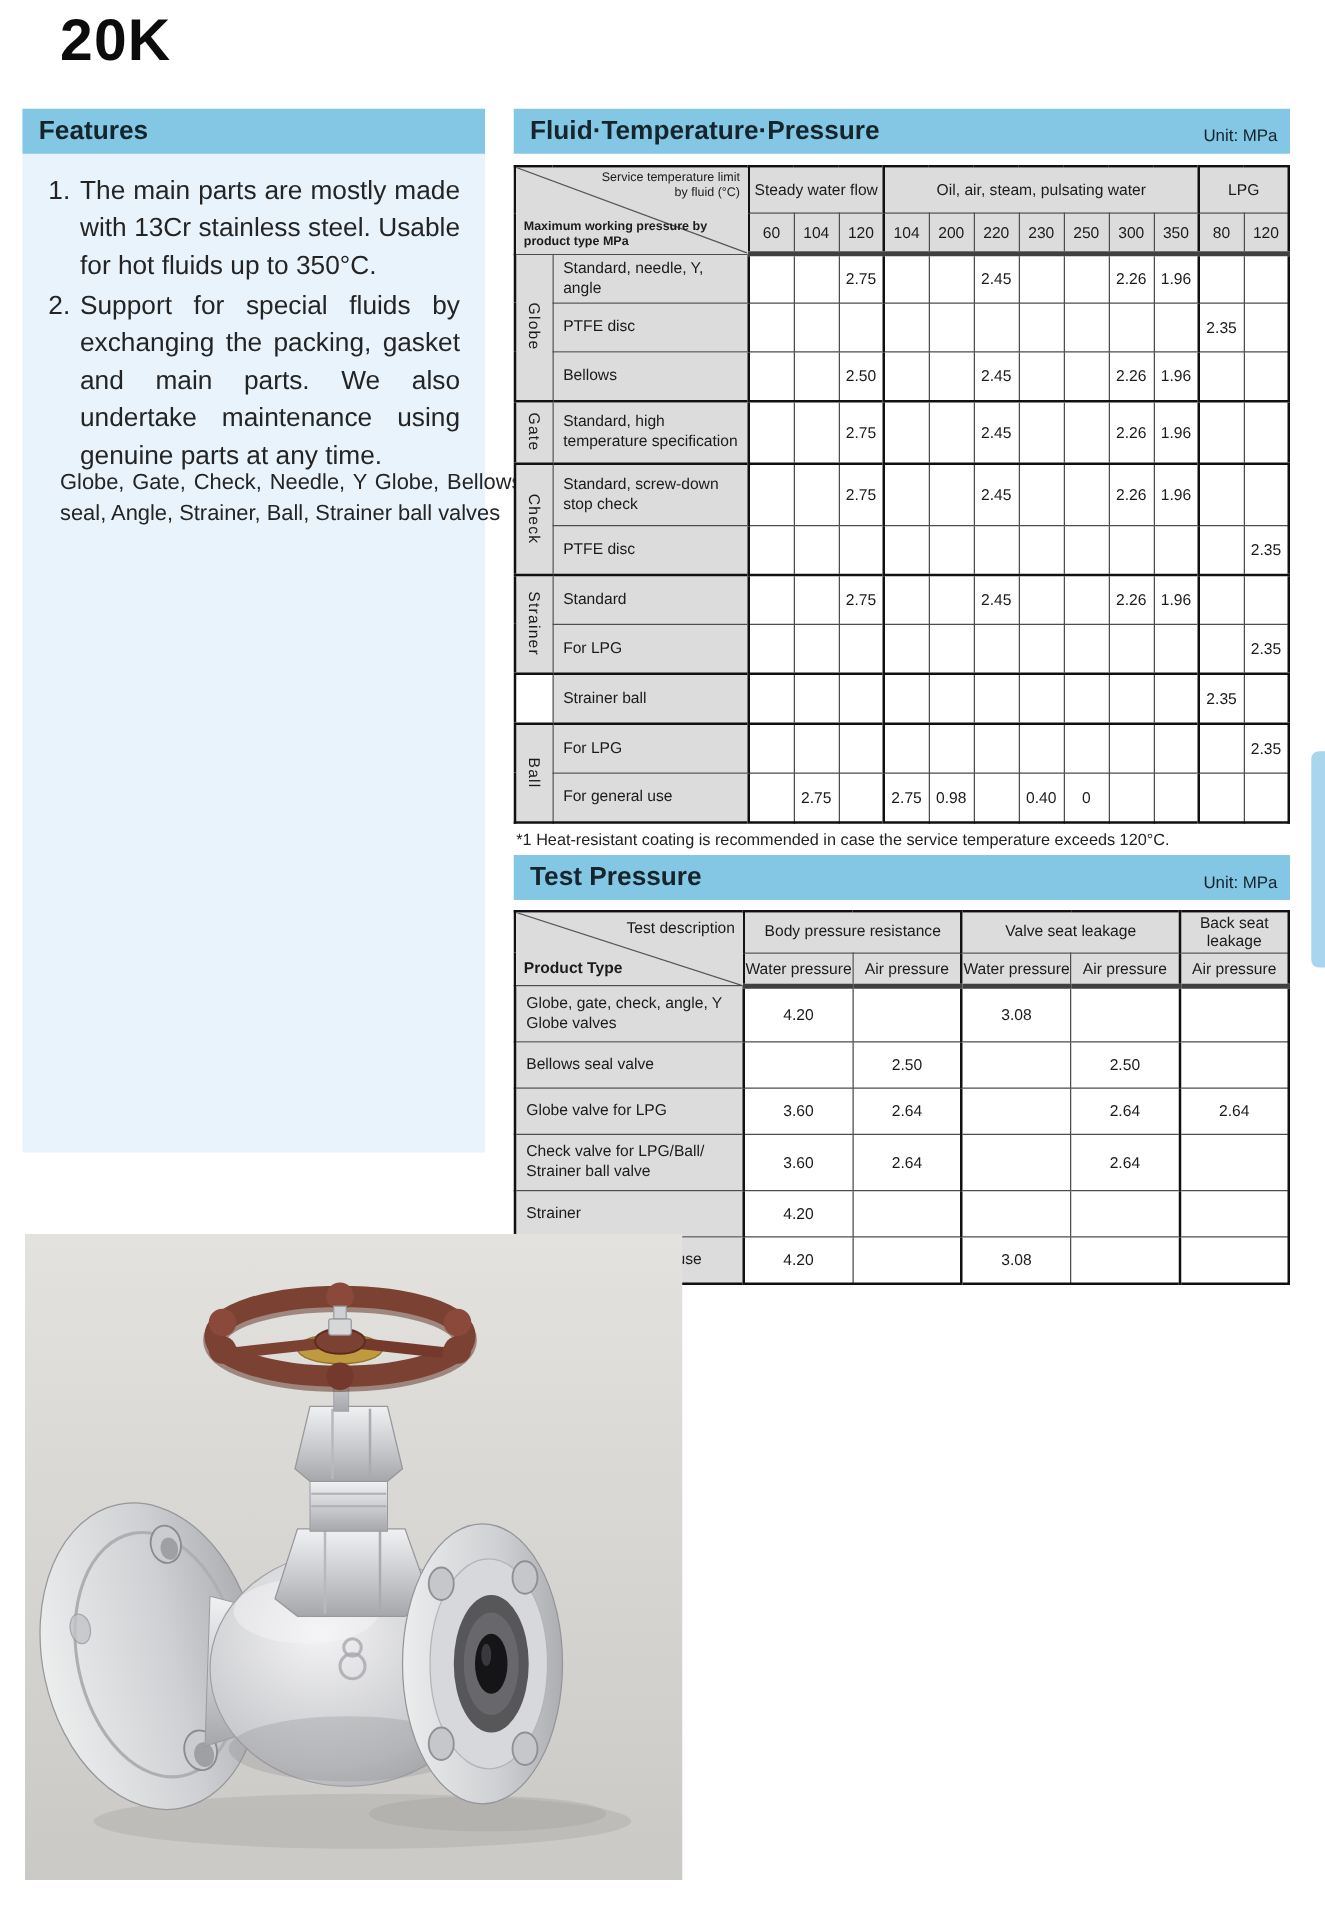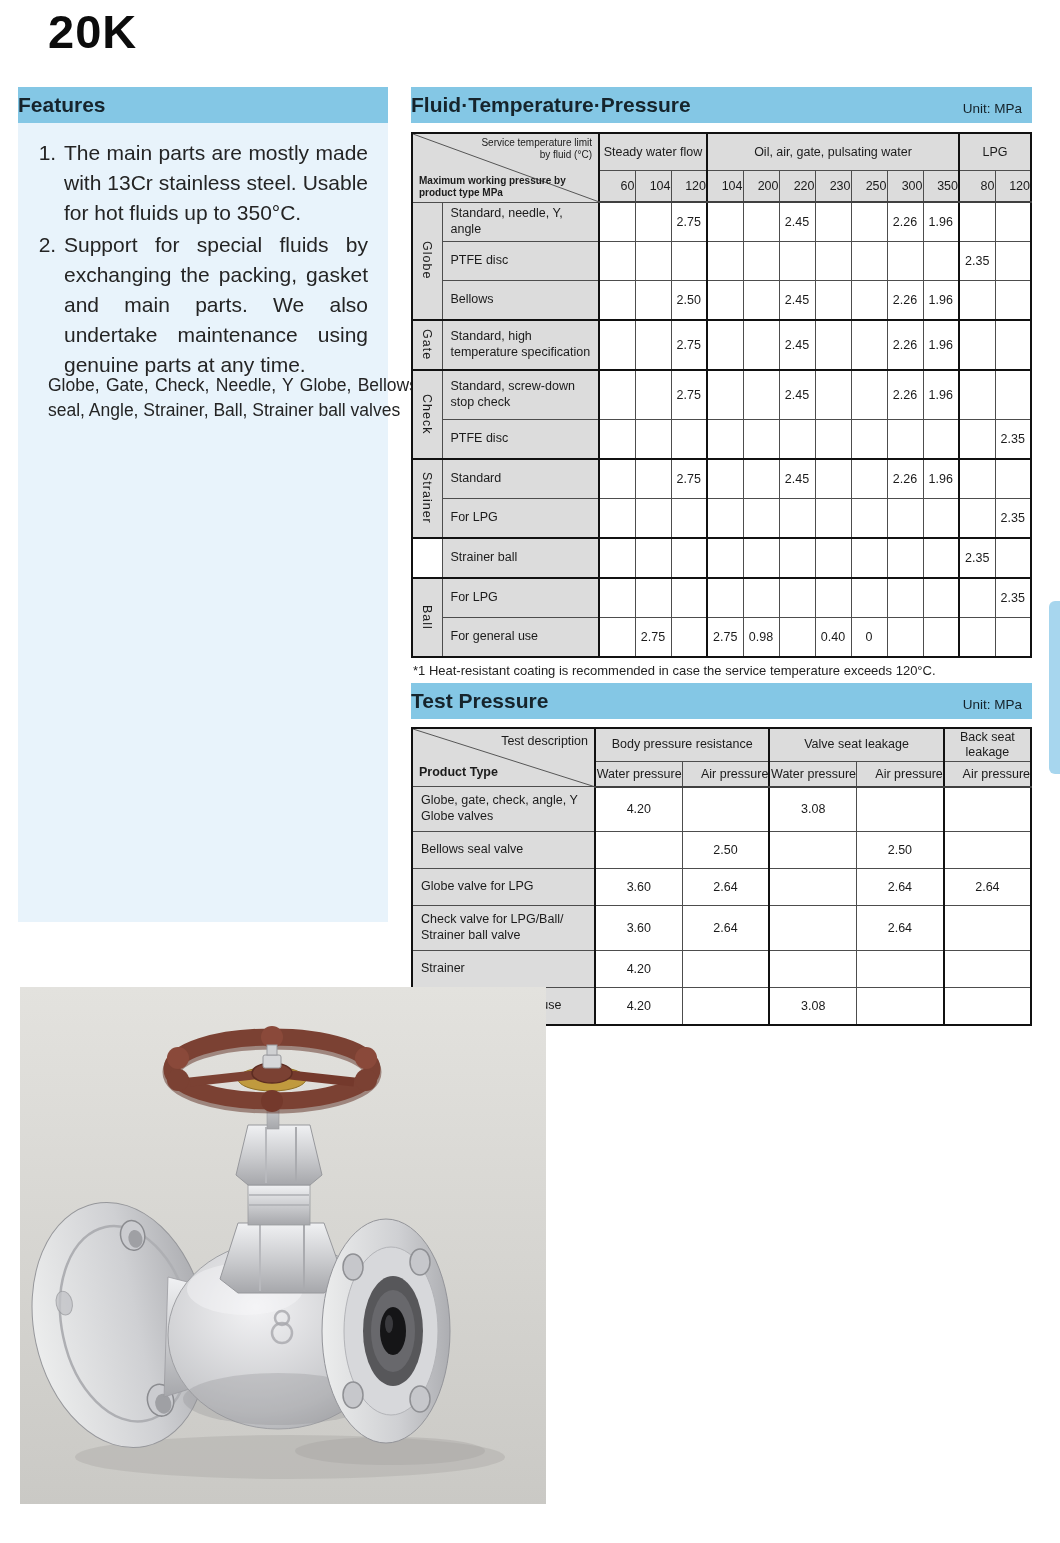--- a/index.html
+++ b/index.html
@@ -4,39 +4,39 @@
 <style>
   html,body{margin:0;padding:0;background:#fff;}
   .page{position:relative;width:1060px;height:1543px;background:#fff;overflow:hidden;
         font-family:"Liberation Sans","DejaVu Sans",sans-serif;color:#1b1b1b;}
 
   .doc-title{position:absolute;left:20px;top:4px;font-size:47px;font-weight:bold;letter-spacing:1px;color:#0c0c0c;margin-left:28px;}
 
   
   .left-panel{position:absolute;left:18px;top:87px;width:370px;height:835px;background:#e8f3fb;}
   .bar{height:36px;background:#84c7e5;position:relative;}
-  .bar .bar-title{font-size:21px;font-weight:bold;color:#16242c;line-height:36px;}
+  .bar .bar-title{font-size:21px;font-weight:bold;color:#16242c;line-height:36px;padding-left:13px;}
   .bar .unit{position:absolute;right:10px;bottom:7px;font-size:13.5px;font-weight:normal;color:#14222a;}
   .features-list{margin:0;padding:15px 20px 0 44px;}
   .features-list li{font-size:21px;line-height:1.42;text-align:justify;color:#242424;margin-bottom:3px;padding-left:2px;}
   .pt-bar{position:absolute;left:0;top:233px;width:370px;}
   .pt-body{position:absolute;left:0;top:269px;width:370px;margin:0;padding:17px 21px 0 30px;
            font-size:17.5px;line-height:1.4;text-align:justify;color:#242424;}
 
   
   .right-col{position:absolute;left:411px;top:87px;width:621px;border-radius:15px;}
 
   table{border-collapse:collapse;table-layout:fixed;width:621px;border:2px solid #111;background:#fff;}
   th,td{border:1px solid #4d4d4d;font-weight:normal;font-size:12.5px;color:#1b1b1b;
         vertical-align:middle;padding:0;overflow:hidden;}
   .hd{background:#dcdcdc;text-align:center;}
   .lbl{background:#dcdcdc;text-align:left;padding:2px 4px 2px 8px;line-height:1.25;}
   .v{background:#fff;text-align:center;}
   .hl{border-left:2px solid #111;}
-  .hb{border-bottom:2px solid #404040;text-align:right;}
+  .hb{border-bottom:4px solid #404040;}
   tr.gsep th,tr.gsep td{border-top:2px solid #111;}
   .vg{background:#dcdcdc;writing-mode:vertical-rl;text-orientation:mixed;text-align:center;
       letter-spacing:1px;padding:0;}
   .nogroup{background:#fff;}
   #t1 tbody td,#t1 tbody th{height:34px;}
   #t1 tr.tall td{height:44px;}
   #t1 thead .grow th{height:36px;}
   #t1 thead .trow th{height:30px;}
   #t2 tbody td,#t2 tbody th{height:32px;}
   #t2 tr.tall td{height:40px;}
@@ -93,21 +93,21 @@
       <thead>
         <tr class="grow">
           <th class="diag" colspan="2" rowspan="2">
             <svg viewBox="0 0 100 100" preserveAspectRatio="none">
                 <line x1="0" y1="0" x2="100" y2="100" stroke="#555" stroke-width="1" vector-effect="non-scaling-stroke"></line>
               </svg>
             <div class="ctr">Service temperature limit by fluid (°C)</div>
             <div class="cbl">Maximum working pressure by product type MPa</div>
           </th>
           <th class="hd hl" colspan="3">Steady water flow</th>
-          <th class="hd hl" colspan="7">Oil, air, gate, pulsating water</th>
+          <th class="hd hl" colspan="7">Oil, air, steam, pulsating water</th>
           <th class="hd hl" colspan="2">LPG</th>
         </tr>
         <tr class="trow">
           <th class="hd hl hb">60</th>
           <th class="hd hb">104</th>
           <th class="hd hb">120</th>
           <th class="hd hl hb">104</th>
           <th class="hd hb">200</th>
           <th class="hd hb">220</th>
           <th class="hd hb">230</th>

